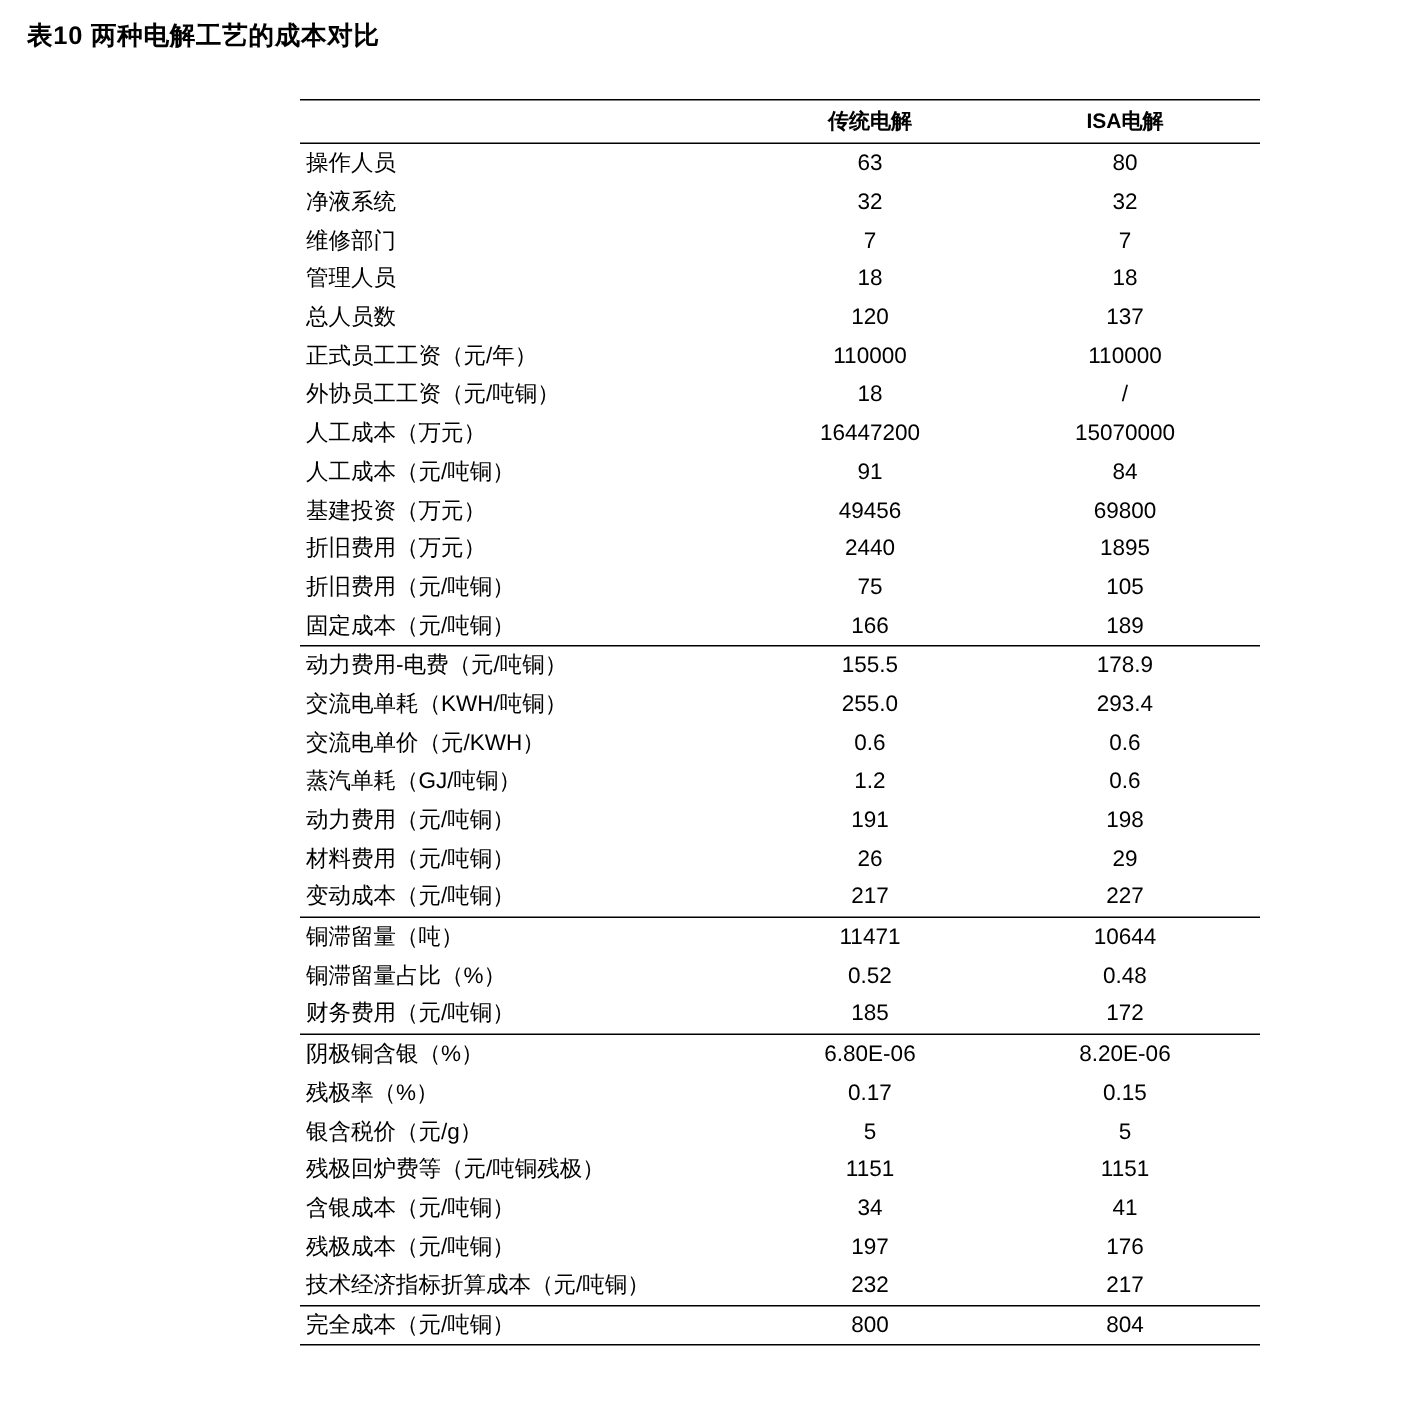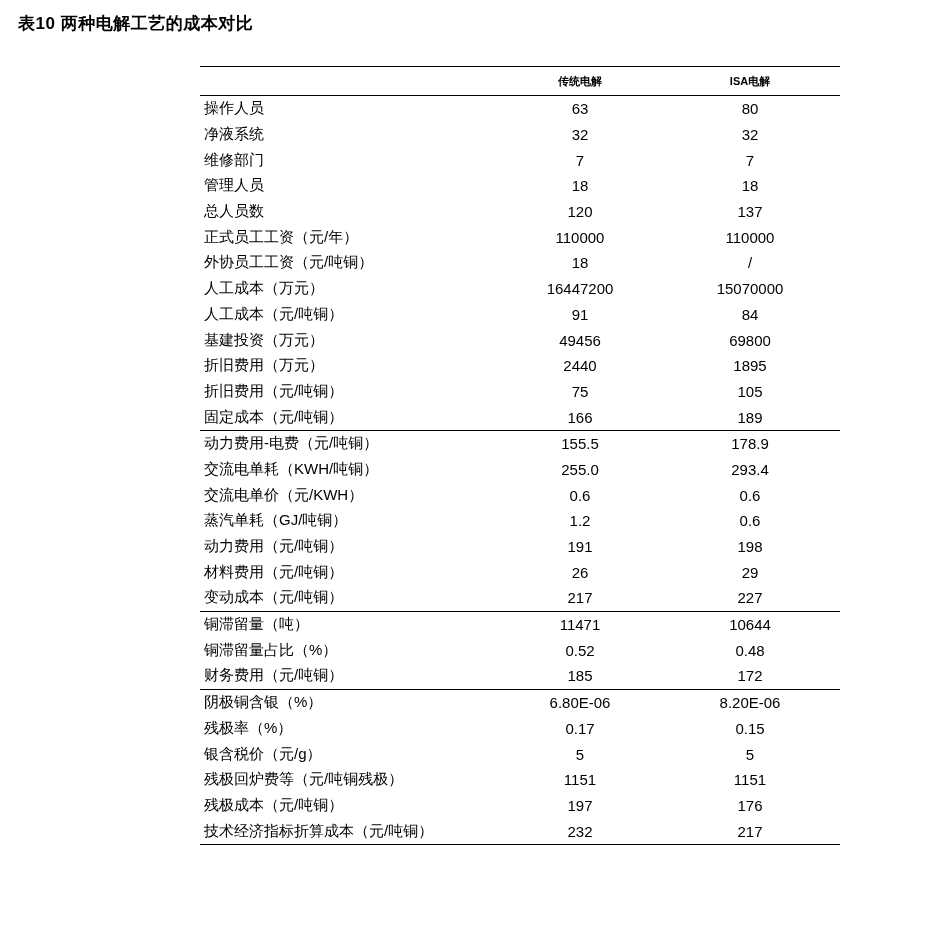--- a/index.html
+++ b/index.html
@@ -27,21 +27,21 @@
   }
   table {
     border-collapse: collapse;
     width: 640px;
     table-layout: fixed;
   }
   thead th {
     border-top: 1px solid #000;
     border-bottom: 1px solid #000;
     font-weight: bold;
-    font-size: 11px;
+    font-size: 14px;
     text-align: center;
     height: 28px;
     padding: 0 4px;
   }
   thead th.empty { }
   td {
     font-size: 15px;
     height: 25.7px;
     padding: 0 4px;
     vertical-align: middle;
@@ -203,24 +203,34 @@
           <td class="label">银含税价（元/g）</td>
           <td class="val">5</td>
           <td class="val">5</td>
         </tr>
         <tr>
           <td class="label">残极回炉费等（元/吨铜残极）</td>
           <td class="val">1151</td>
           <td class="val">1151</td>
         </tr>
         <tr class="bold">
+          <td class="label">含银成本（元/吨铜）</td>
+          <td class="val">34</td>
+          <td class="val">41</td>
+        </tr>
+        <tr class="bold">
           <td class="label">残极成本（元/吨铜）</td>
           <td class="val">197</td>
           <td class="val">176</td>
         </tr>
         <tr class="bold">
           <td class="label">技术经济指标折算成本（元/吨铜）</td>
           <td class="val">232</td>
           <td class="val">217</td>
+        </tr>
+        <tr class="bold section-start">
+          <td class="label">完全成本（元/吨铜）</td>
+          <td class="val">800</td>
+          <td class="val">804</td>
         </tr>
       </tbody>
   </table>
 </div>
 
 </body></html>

